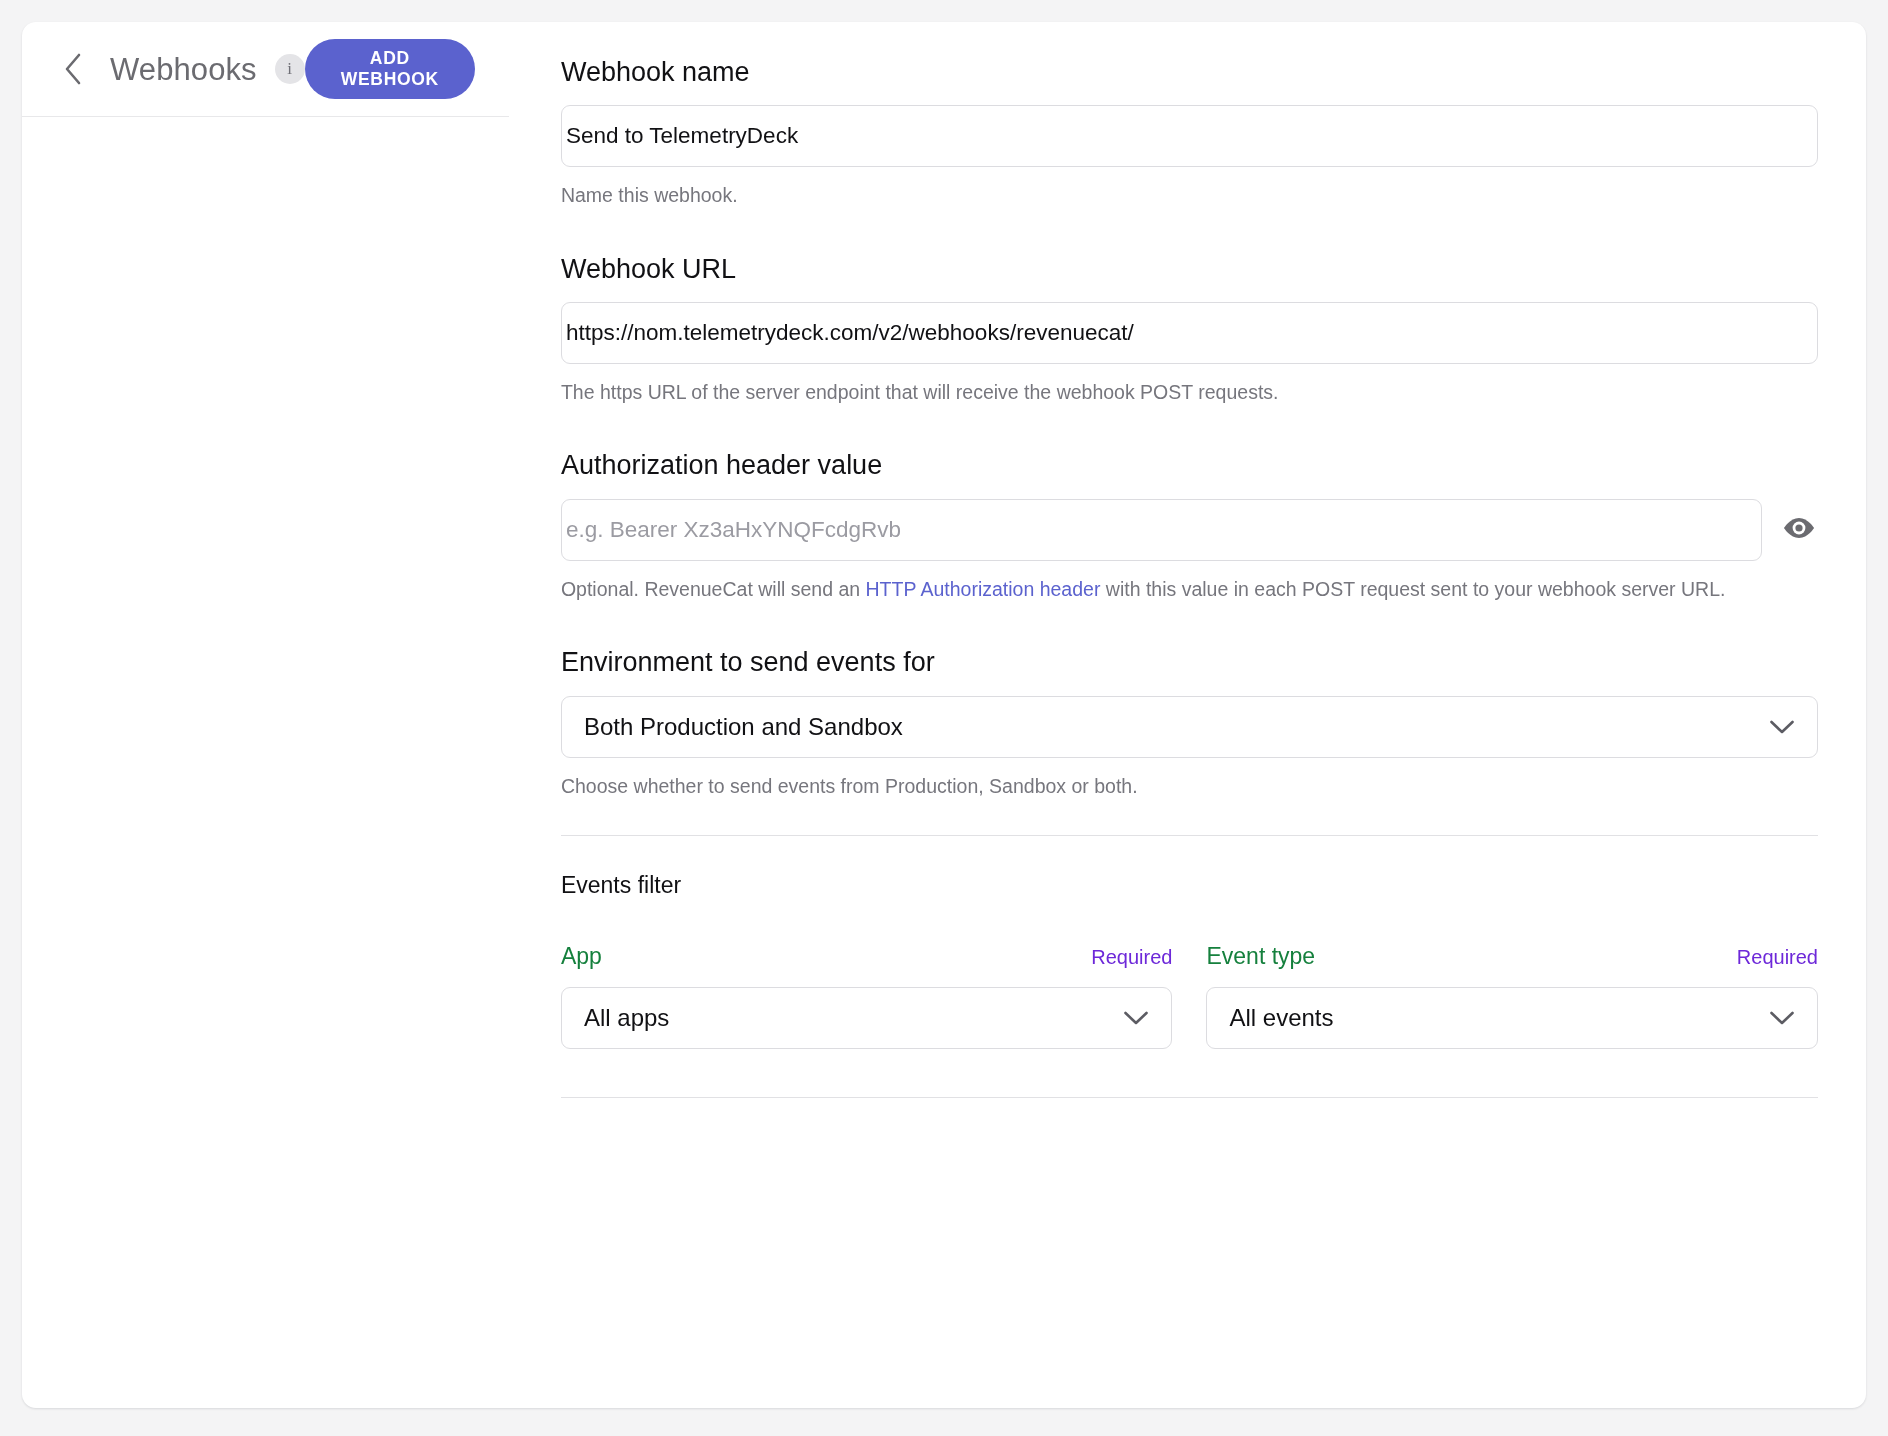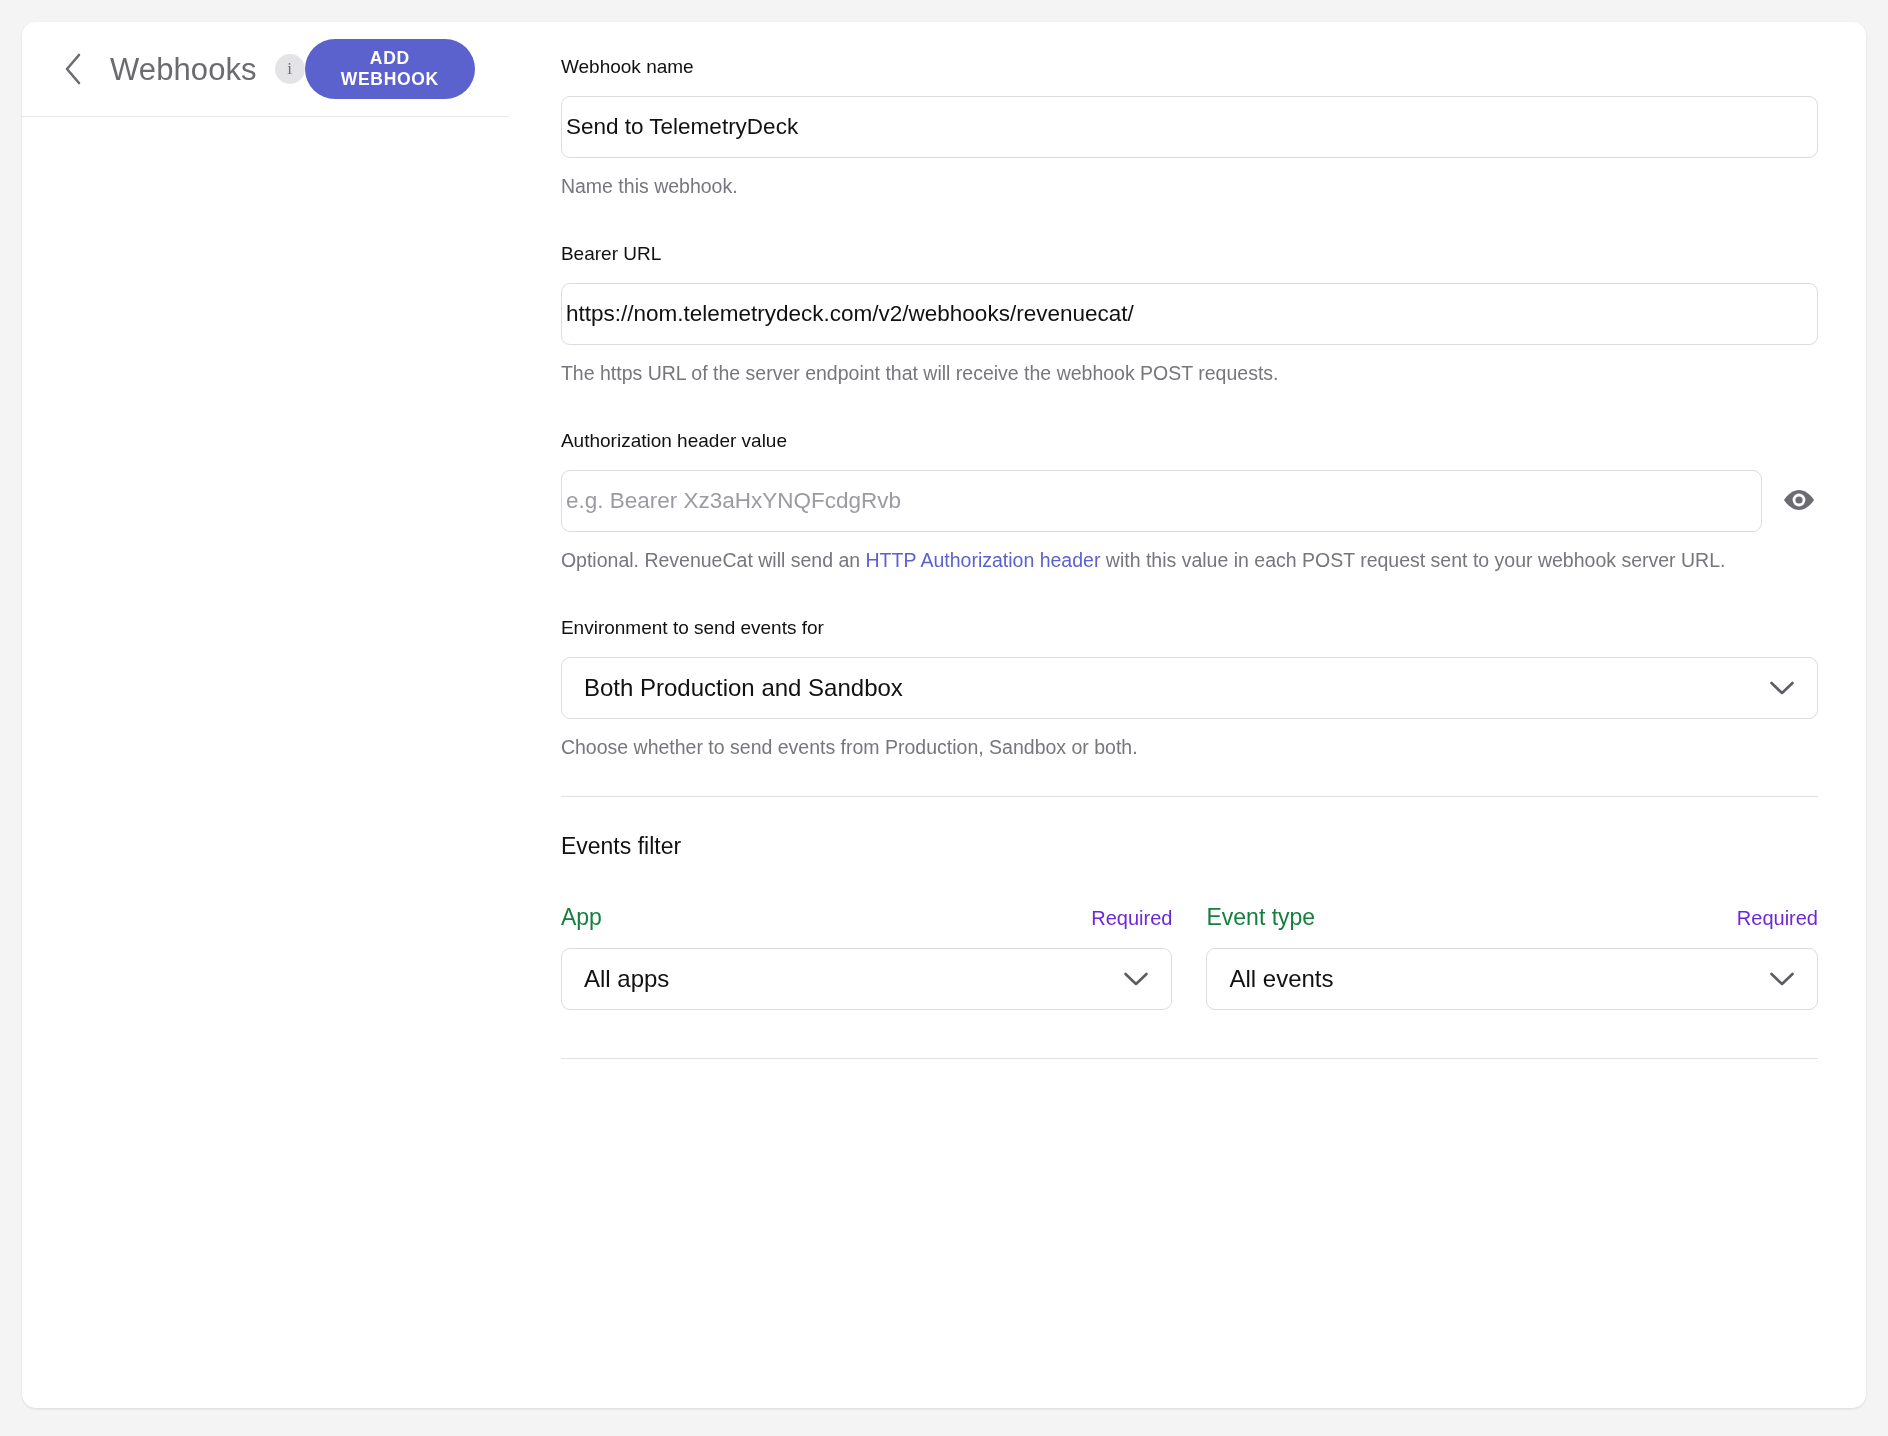--- a/index.html
+++ b/index.html
@@ -86,21 +86,21 @@
 
   
   .card-body {
     padding: 34px 48px 0 52px;
     flex: 1 1 auto;
     overflow: hidden;
   }
 
   .field { margin-bottom: 0; }
   .field-label {
-    font-size: 19px;
+    font-size: 27px;
     color: #111114;
     font-weight: 400;
     line-height: 1.2;
     margin-bottom: 17px;
   }
   .input {
     width: 100%;
     height: 62px;
     border: 1px solid #dcdce0;
     border-radius: 9px;
@@ -213,21 +213,21 @@
 
       <div class="field">
         <div class="field-label">Webhook name</div>
         <input class="input" type="text" value="Send to TelemetryDeck" style="">
         <div class="hint">Name this webhook.</div>
       </div>
 
       <div class="gap-lg"></div>
 
       <div class="field">
-        <div class="field-label">Bearer URL</div>
+        <div class="field-label">Webhook URL</div>
         <input class="input" type="text" value="https://nom.telemetrydeck.com/v2/webhooks/revenuecat/" style="">
         <div class="hint">The https URL of the server endpoint that will receive the webhook POST requests.</div>
       </div>
 
       <div class="gap-lg"></div>
 
       <div class="field">
         <div class="field-label">Authorization header value</div>
         <div class="input-with-action">
           <input class="input" type="text" placeholder="e.g. Bearer Xz3aHxYNQFcdgRvb" style="">

